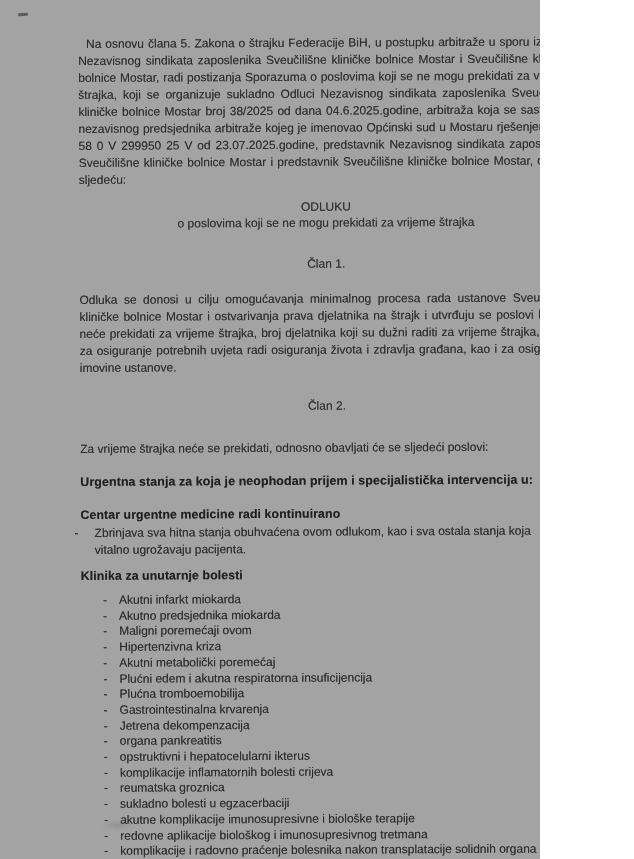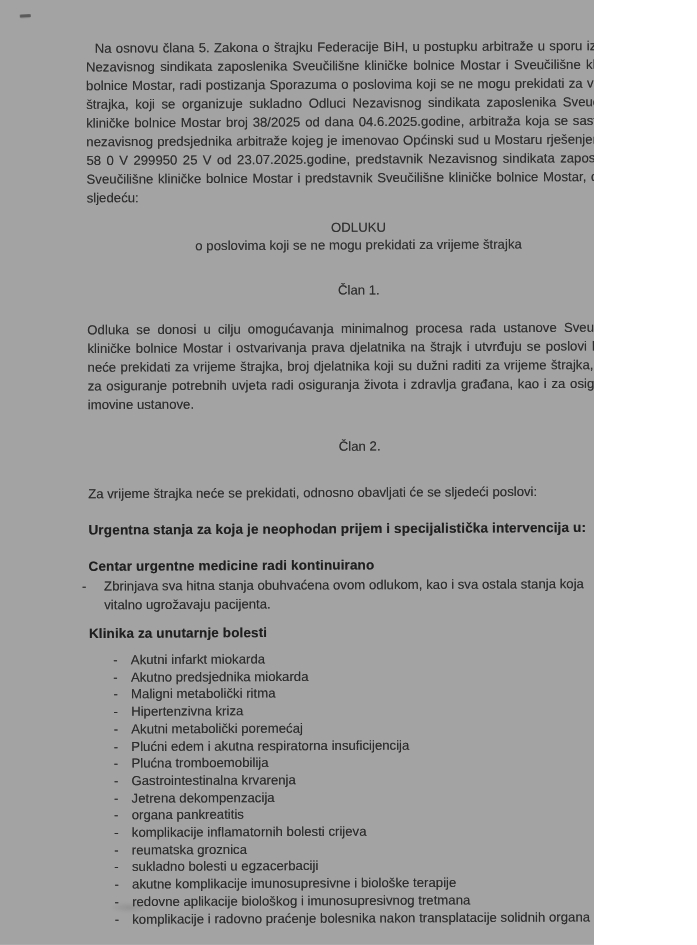--- a/index.html
+++ b/index.html
@@ -126,29 +126,29 @@
     <div class="note-item">
       <span class="dash">-</span>
       <span>Zbrinjava sva hitna stanja obuhvaćena ovom odlukom, kao i sva ostala stanja koja vitalno ugrožavaju pacijenta.</span>
     </div>
 
     <div class="bold-head klinika-head">Klinika za unutarnje bolesti</div>
 
     <div class="cond-list">
         <div class="list-item"><span class="dash">-</span><span>Akutni infarkt miokarda</span></div>
         <div class="list-item"><span class="dash">-</span><span>Akutno predsjednika miokarda</span></div>
-        <div class="list-item"><span class="dash">-</span><span>Maligni metabolički ritma</span></div>
+        <div class="list-item"><span class="dash">-</span><span>Maligni poremećaji ovom</span></div>
         <div class="list-item"><span class="dash">-</span><span>Hipertenzivna kriza</span></div>
         <div class="list-item"><span class="dash">-</span><span>Akutni metabolički poremećaj</span></div>
         <div class="list-item"><span class="dash">-</span><span>Plućni edem i akutna respiratorna insuficijencija</span></div>
         <div class="list-item"><span class="dash">-</span><span>Plućna tromboemobilija</span></div>
         <div class="list-item"><span class="dash">-</span><span>Gastrointestinalna krvarenja</span></div>
         <div class="list-item"><span class="dash">-</span><span>Jetrena dekompenzacija</span></div>
         <div class="list-item"><span class="dash">-</span><span>organa pankreatitis</span></div>
-        <div class="list-item"><span class="dash">-</span></div>
+        <div class="list-item"><span class="dash">-</span><span>opstruktivni i hepatocelularni ikterus</span></div>
         <div class="list-item"><span class="dash">-</span><span>komplikacije inflamatornih bolesti crijeva</span></div>
         <div class="list-item"><span class="dash">-</span><span>reumatska groznica</span></div>
         <div class="list-item"><span class="dash">-</span><span>sukladno bolesti u egzacerbaciji</span></div>
         <div class="list-item"><span class="dash">-</span><span>akutne komplikacije imunosupresivne i biološke terapije</span></div>
         <div class="list-item"><span class="dash">-</span><span>redovne aplikacije biološkog i imunosupresivnog tretmana</span></div>
         <div class="list-item"><span class="dash">-</span><span>komplikacije i radovno praćenje bolesnika nakon transplatacije solidnih organa</span></div>
       </div>
 
   </div>
 </div>

